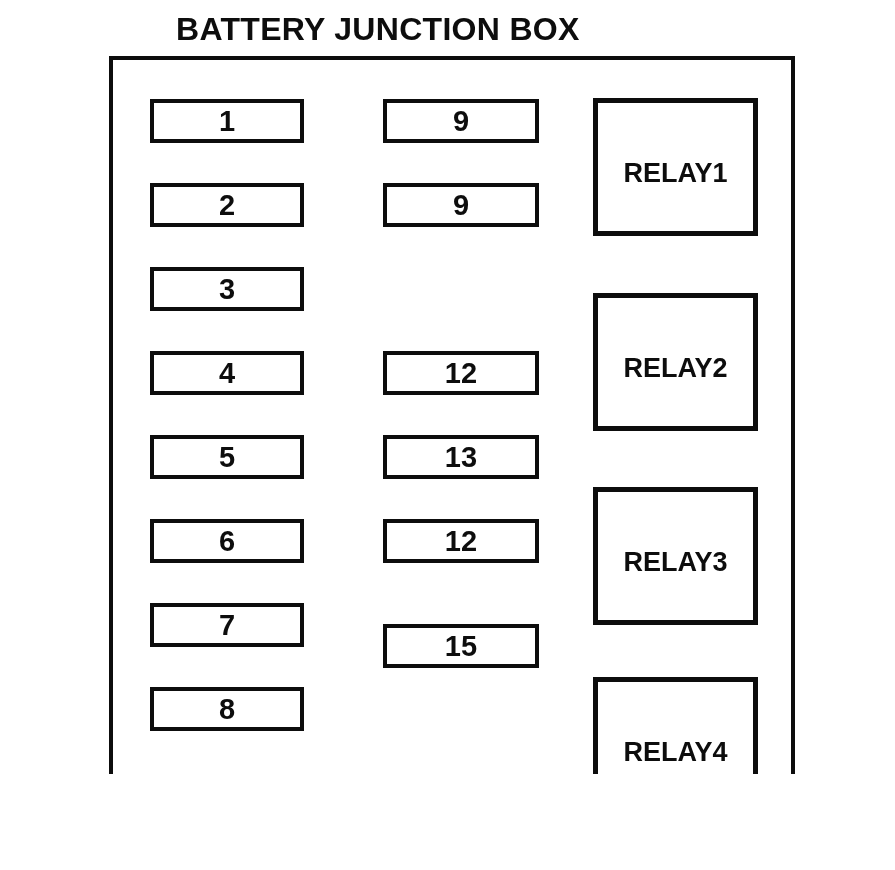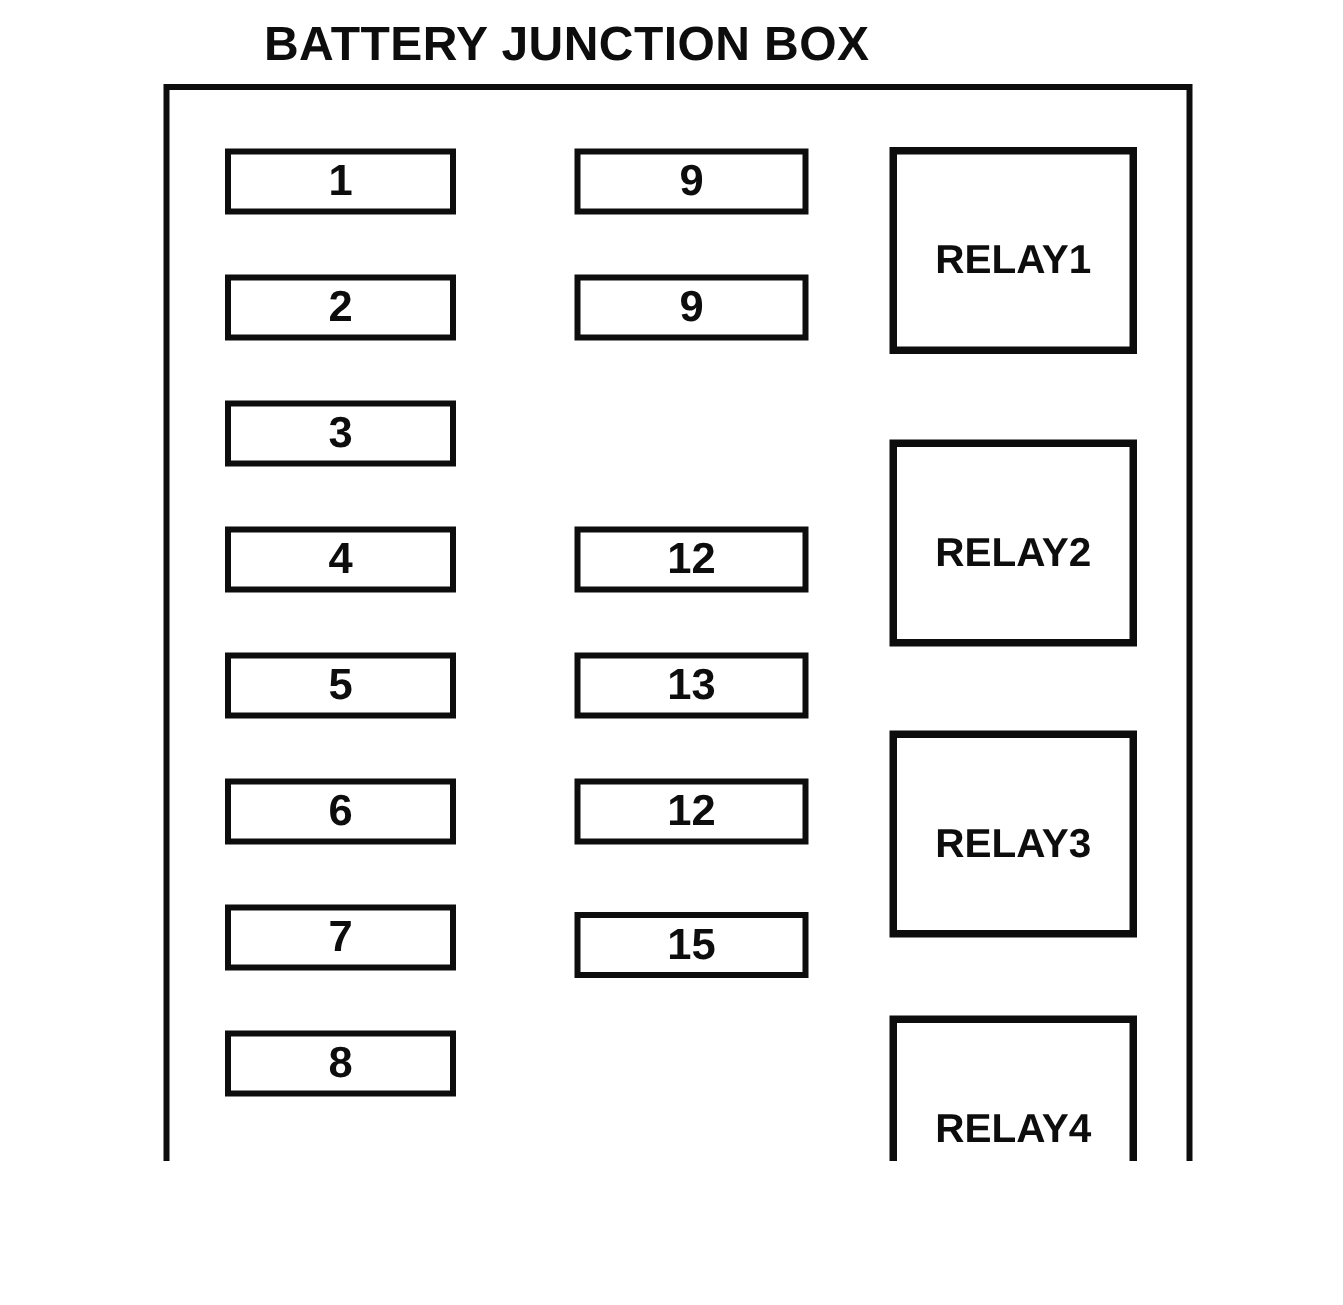--- a/index.html
+++ b/index.html
@@ -104,21 +104,21 @@
     </div>
   <div class="fuse col-b" style="top:351px">
       <span>12</span>
     </div>
   <div class="fuse col-b" style="top:435px">
       <span>13</span>
     </div>
   <div class="fuse col-b" style="top:519px">
       <span>12</span>
     </div>
-  <div class="fuse col-b" style="top:608px">
+  <div class="fuse col-b" style="top:624px">
       <span>15</span>
     </div>
 
   <div class="relay" style="top:98px">
     <span>RELAY</span>
     <span>1</span>
   </div>
   <div class="relay" style="top:293px">
     <span>RELAY</span>
     <span>2</span>

